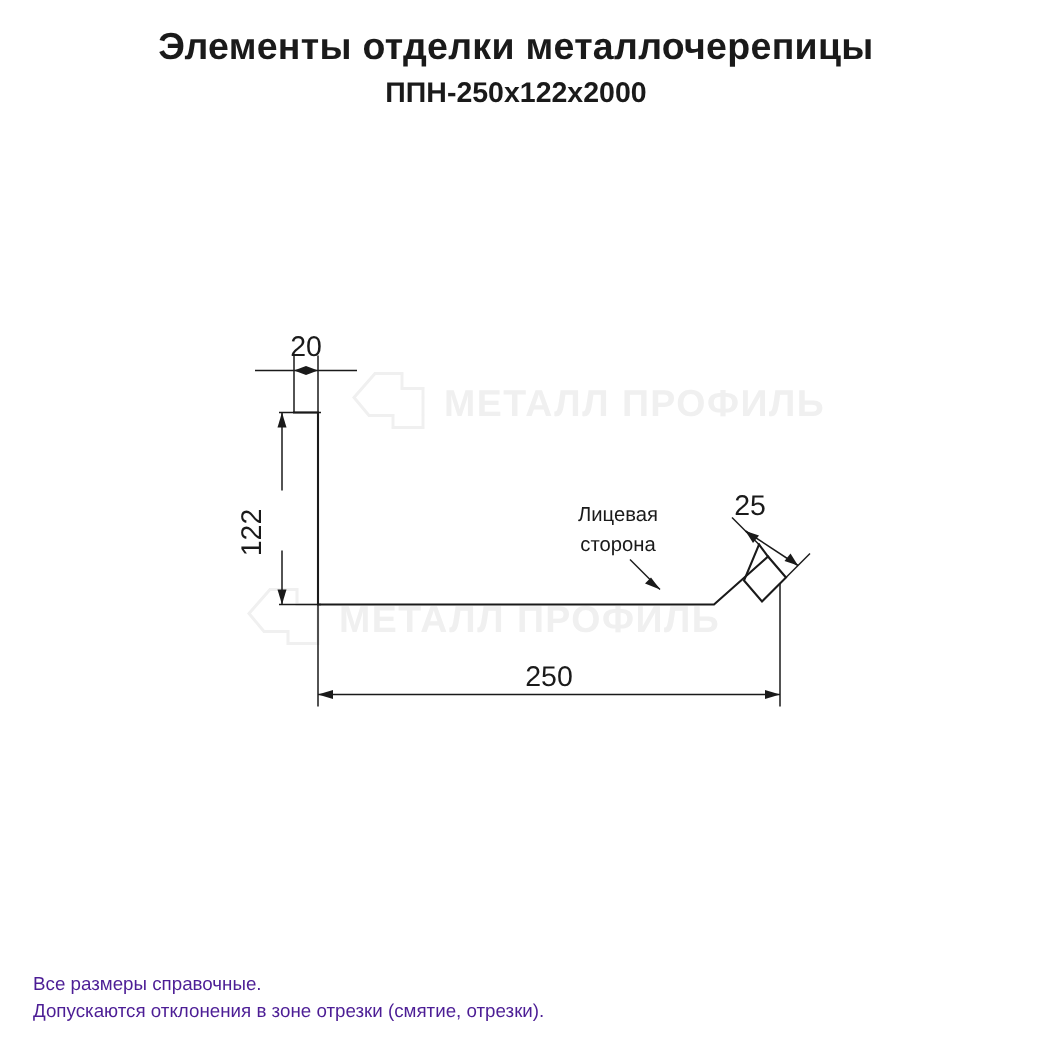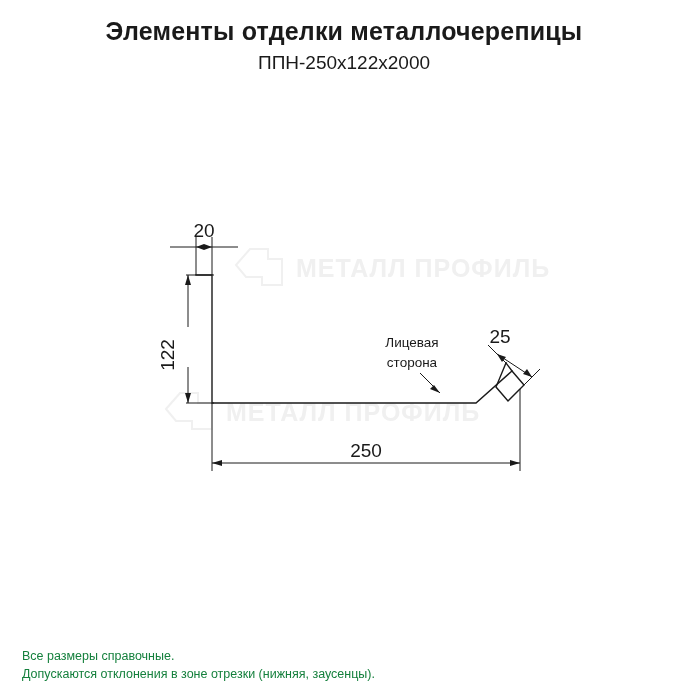--- a/index.html
+++ b/index.html
@@ -35,21 +35,21 @@
   }
   .sub-title {
     font-size: 19px;
     font-weight: bold;
     margin: 0;
     padding-top: 26px;
     line-height: 1.35;
   }
   .sub-title-2 {
     font-size: 19px;
-    font-weight: normal;
+    font-weight: bold;
     margin: 0;
     padding-top: 4px;
     line-height: 1.35;
   }
   .drawing {
     position: absolute;
     top: 175px;
     left: 0;
     width: 584px;
     height: 360px;
@@ -61,21 +61,21 @@
     width: 604px;
     height: 360px;
     pointer-events: none;
   }
   .footer {
     position: absolute;
     left: 22px;
     bottom: 16px;
     font-size: 12.5px;
     line-height: 1.5;
-    color: #15803d;
+    color: #4c1d95;
   }
   .footer div {
     white-space: nowrap;
   }
   svg text {
     font-family: "Liberation Sans", sans-serif;
     fill: #1a1a1a;
   }
   .dim-text {
     font-size: 19px;
@@ -170,16 +170,16 @@
         <path d="M440 218 L430 214 L434 210 Z" fill="#1a1a1a" stroke="none"></path>
       </g>
       <text class="face-text" x="412" y="172" text-anchor="middle">Лицевая</text>
       <text class="face-text" x="412" y="192" text-anchor="middle">сторона</text>
 
     </svg>
   </div>
 
   <div class="footer">
     <div>Все размеры справочные.</div>
-    <div>Допускаются отклонения в зоне отрезки (нижняя, заусенцы).</div>
+    <div>Допускаются отклонения в зоне отрезки (смятие, отрезки).</div>
   </div>
 
 </div>
 
 </body></html>

